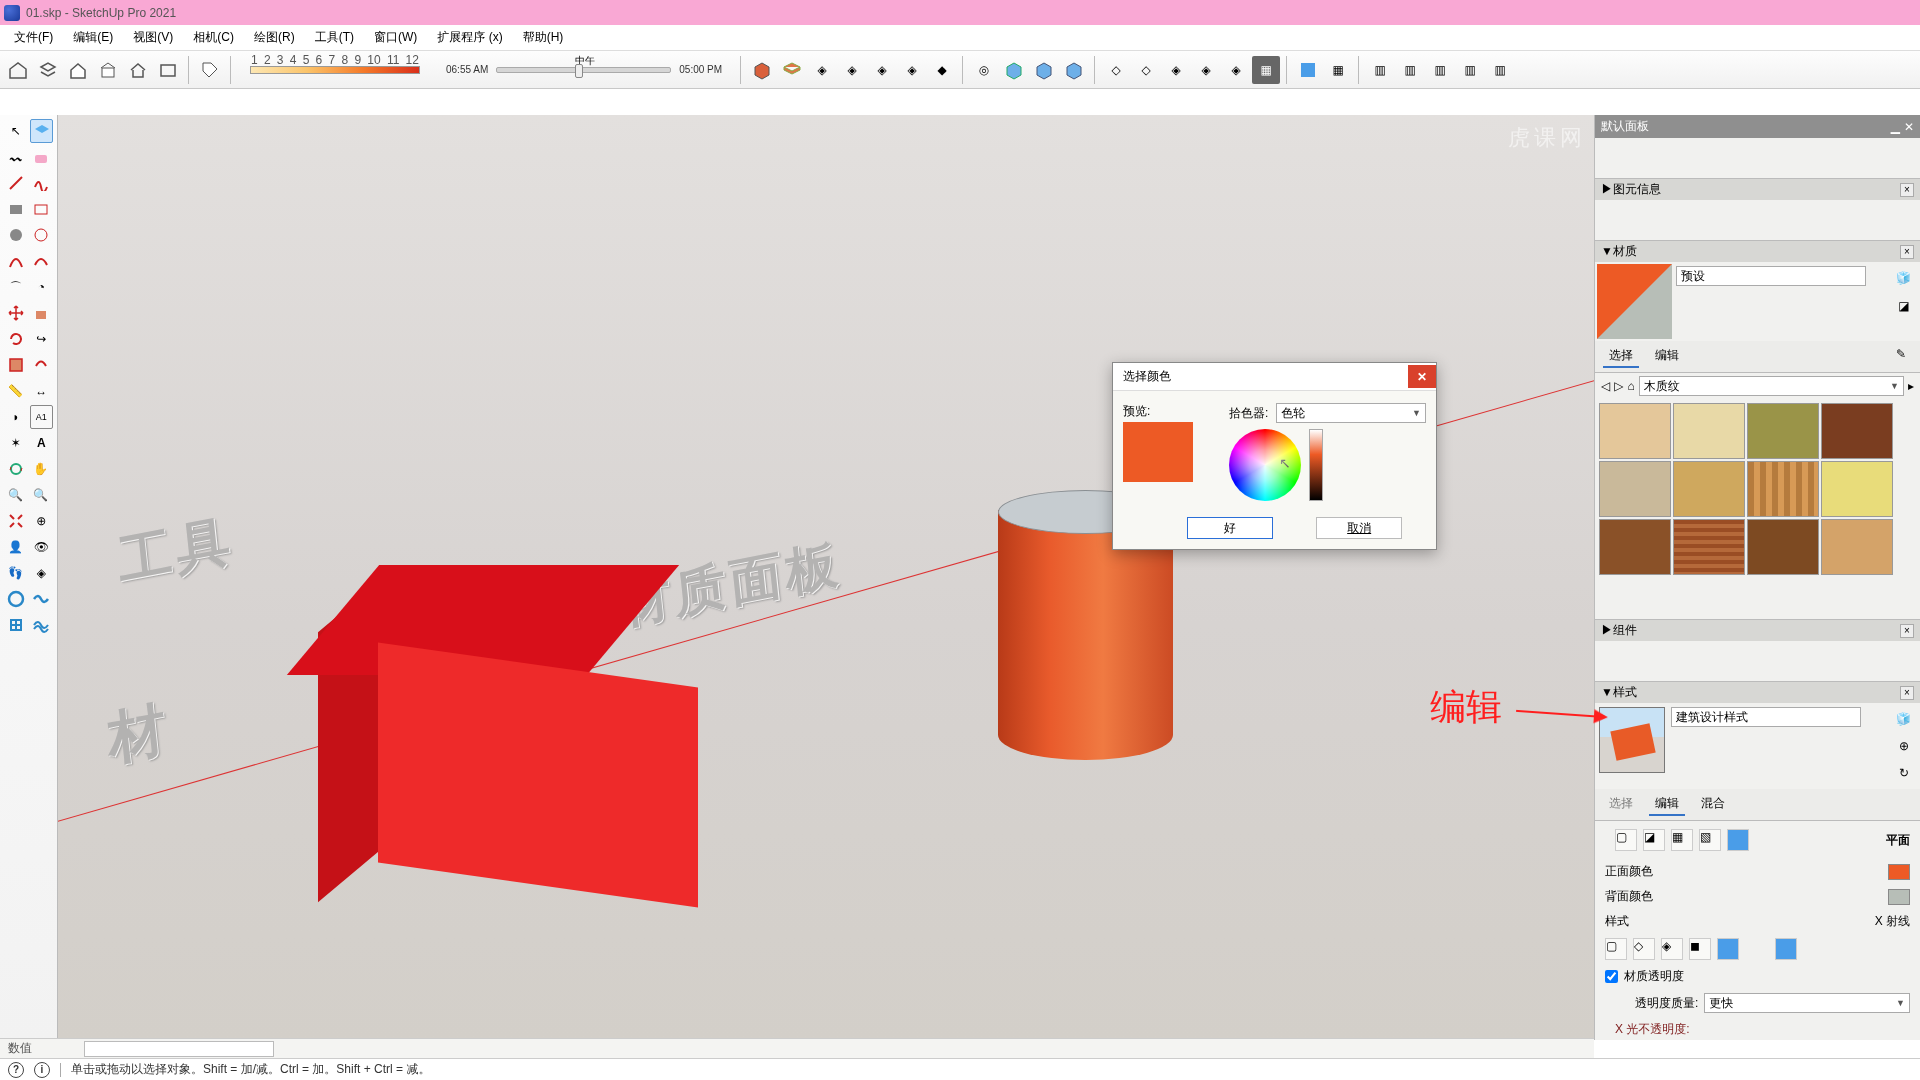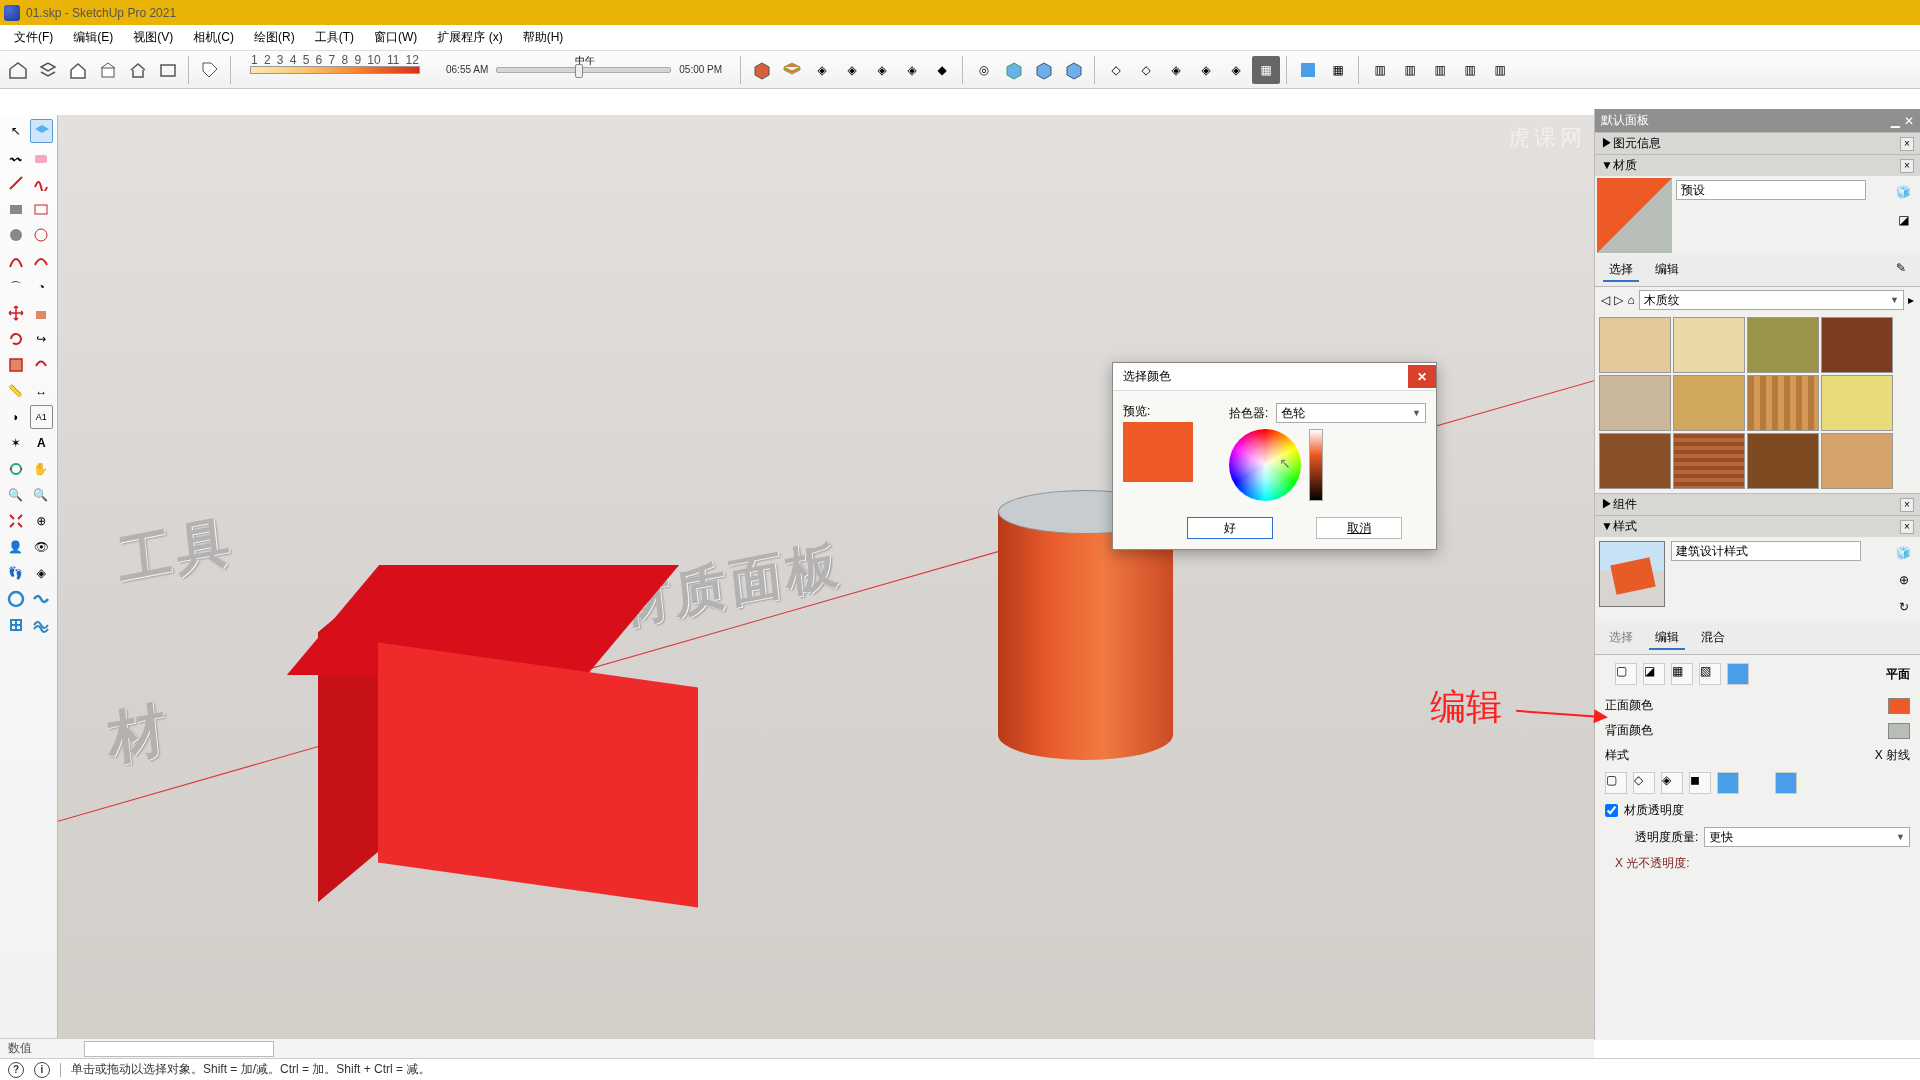--- a/index.html
+++ b/index.html
@@ -1,17 +1,17 @@
 <!DOCTYPE html>
 <html><head>
 <meta charset="utf-8">
 <style>
 * { margin:0; padding:0; box-sizing:border-box; font-family:"Microsoft YaHei","Segoe UI",sans-serif; font-size:12px; user-select:none;}
 body { width:1920px; height:1080px; background:#fff; overflow:hidden; position:relative;}
-.titlebar { height:25px; background:#eab308; display:flex; align-items:center; padding-left:4px;}
+.titlebar { height:25px; background:#f9a8d4; display:flex; align-items:center; padding-left:4px;}
 .titlebar .dot { width:16px; height:16px; background:radial-gradient(circle at 30% 30%,#4a6fd8,#1a3a9a); border-radius:3px; margin-right:6px;}
 .titlebar span { color:#555;}
 .menubar { height:26px; border-bottom:1px solid #ddd; display:flex; align-items:center; padding-left:4px;}
 .menubar div { padding:3px 10px; cursor:default;}
 .toolbar-row { height:38px; border-bottom:1px solid #c8c8c8; display:flex; align-items:center; padding:2px 4px; gap:2px; background:linear-gradient(#fdfdfd,#f1f1f1);}
 .tool-btn { width:28px; height:28px; display:flex; align-items:center; justify-content:center; border:1px solid transparent; border-radius:2px;}
 .sep { width:2px; height:28px; border-left:1px solid #bbb; margin:0 4px;}
 .time-scale { display:flex; align-items:center; gap:8px; padding:0 12px;}
 .scale-bar { width:170px; height:8px; background:linear-gradient(90deg,#fde7b3,#fbc46a,#f57b2a,#d92f1a); border:1px solid #999; position:relative;}
 .scale-labels{ position:absolute; top:-14px; left:0; right:0; display:flex; justify-content:space-between; font-size:9px; color:#555;}
@@ -35,23 +35,23 @@
 .dialog-title{ height:28px; background:#fff; display:flex; align-items:center; justify-content:space-between; padding-left:10px; border-bottom:1px solid #ddd;}
 .dialog-close{ width:28px; height:23px; background:#d9412c; color:#fff; display:flex; align-items:center; justify-content:center; font-weight:bold;}
 .dialog-body{ padding:12px 10px 10px;}
 .dlg-row{ display:flex; align-items:flex-start; gap:6px; margin-bottom:10px;}
 .preview-sw{ width:70px; height:60px; background:#ed5a25;}
 .wheel{ width:72px; height:72px; border-radius:50%; background:conic-gradient(red,yellow,lime,cyan,blue,magenta,red); position:relative;}
 .wheel::after{ content:''; position:absolute; inset:0; border-radius:50%; background:radial-gradient(circle,rgba(255,255,255,.95) 0%,rgba(255,255,255,.6) 30%,transparent 68%);}
 .cursor-mark{ position:absolute; left:50px; top:26px; font-size:14px;}
 .lum-bar{ width:14px; height:72px; background:linear-gradient(#fff 0%,#ed5a25 35%,#3a1508 85%,#000 100%); border:1px solid #aaa; margin-left:8px;}
 .dlg-btn{ width:86px; height:22px; border:1px solid #7a9fd6; background:#fff; display:inline-flex; align-items:center; justify-content:center; margin-left:40px;}
-.panel-dock{ position:absolute; right:0; top:109px; width:326px; bottom:40px; background:#f1f1ef; border-left:1px solid #bbb; overflow-y:auto; font-size:12px;}
+.panel-dock{ position:absolute; right:0; top:115px; width:326px; bottom:40px; background:#f1f1ef; border-left:1px solid #bbb; overflow-y:auto; font-size:12px;}
 .panel-hdr{ background:#8f8f8f; color:#fff; padding:3px 6px; display:flex; justify-content:space-between; align-items:center;}
-.panel-sub{ background:#d7d7d4; padding:2px 6px; display:flex; align-items:center; justify-content:space-between; border-top:1px solid #bbb;}
+.panel-sub{ background:#d7d7d4; padding:2px 6px; display:flex; align-items:center; justify-content:space-between; border-top:1px solid #bbb;margin-top:40px;}
 .mat-area{ display:flex; padding:2px;}
 .mat-swatch{ width:75px; height:75px; background:linear-gradient(135deg,#ed5a25 49.5%,#b7beb7 50.5%);}
 .mat-grid{ display:grid; grid-template-columns:repeat(4,72px); grid-auto-rows:56px; gap:2px; padding:4px;}
 .mat-cell{ background:#c9a877; border:1px solid #999;}
 .tabs{ display:flex; gap:10px; padding:4px 8px; border-bottom:1px solid #bbb; background:#ececea;}
 .tabs div{ padding:2px 6px;}
 .tabs .on{ border-bottom:2px solid #3573c7;}
 .combo{ height:20px; border:1px solid #aaa; background:#fff; padding:1px 4px; display:flex; align-items:center; justify-content:space-between; flex:1;}
 .combo .dd{ font-size:9px; color:#555;}
 .style-thumb{ width:66px; height:66px; border:1px solid #777; background:linear-gradient(#c8e2f5 45%,#d8d4cf 45%); position:relative; margin:2px;}

